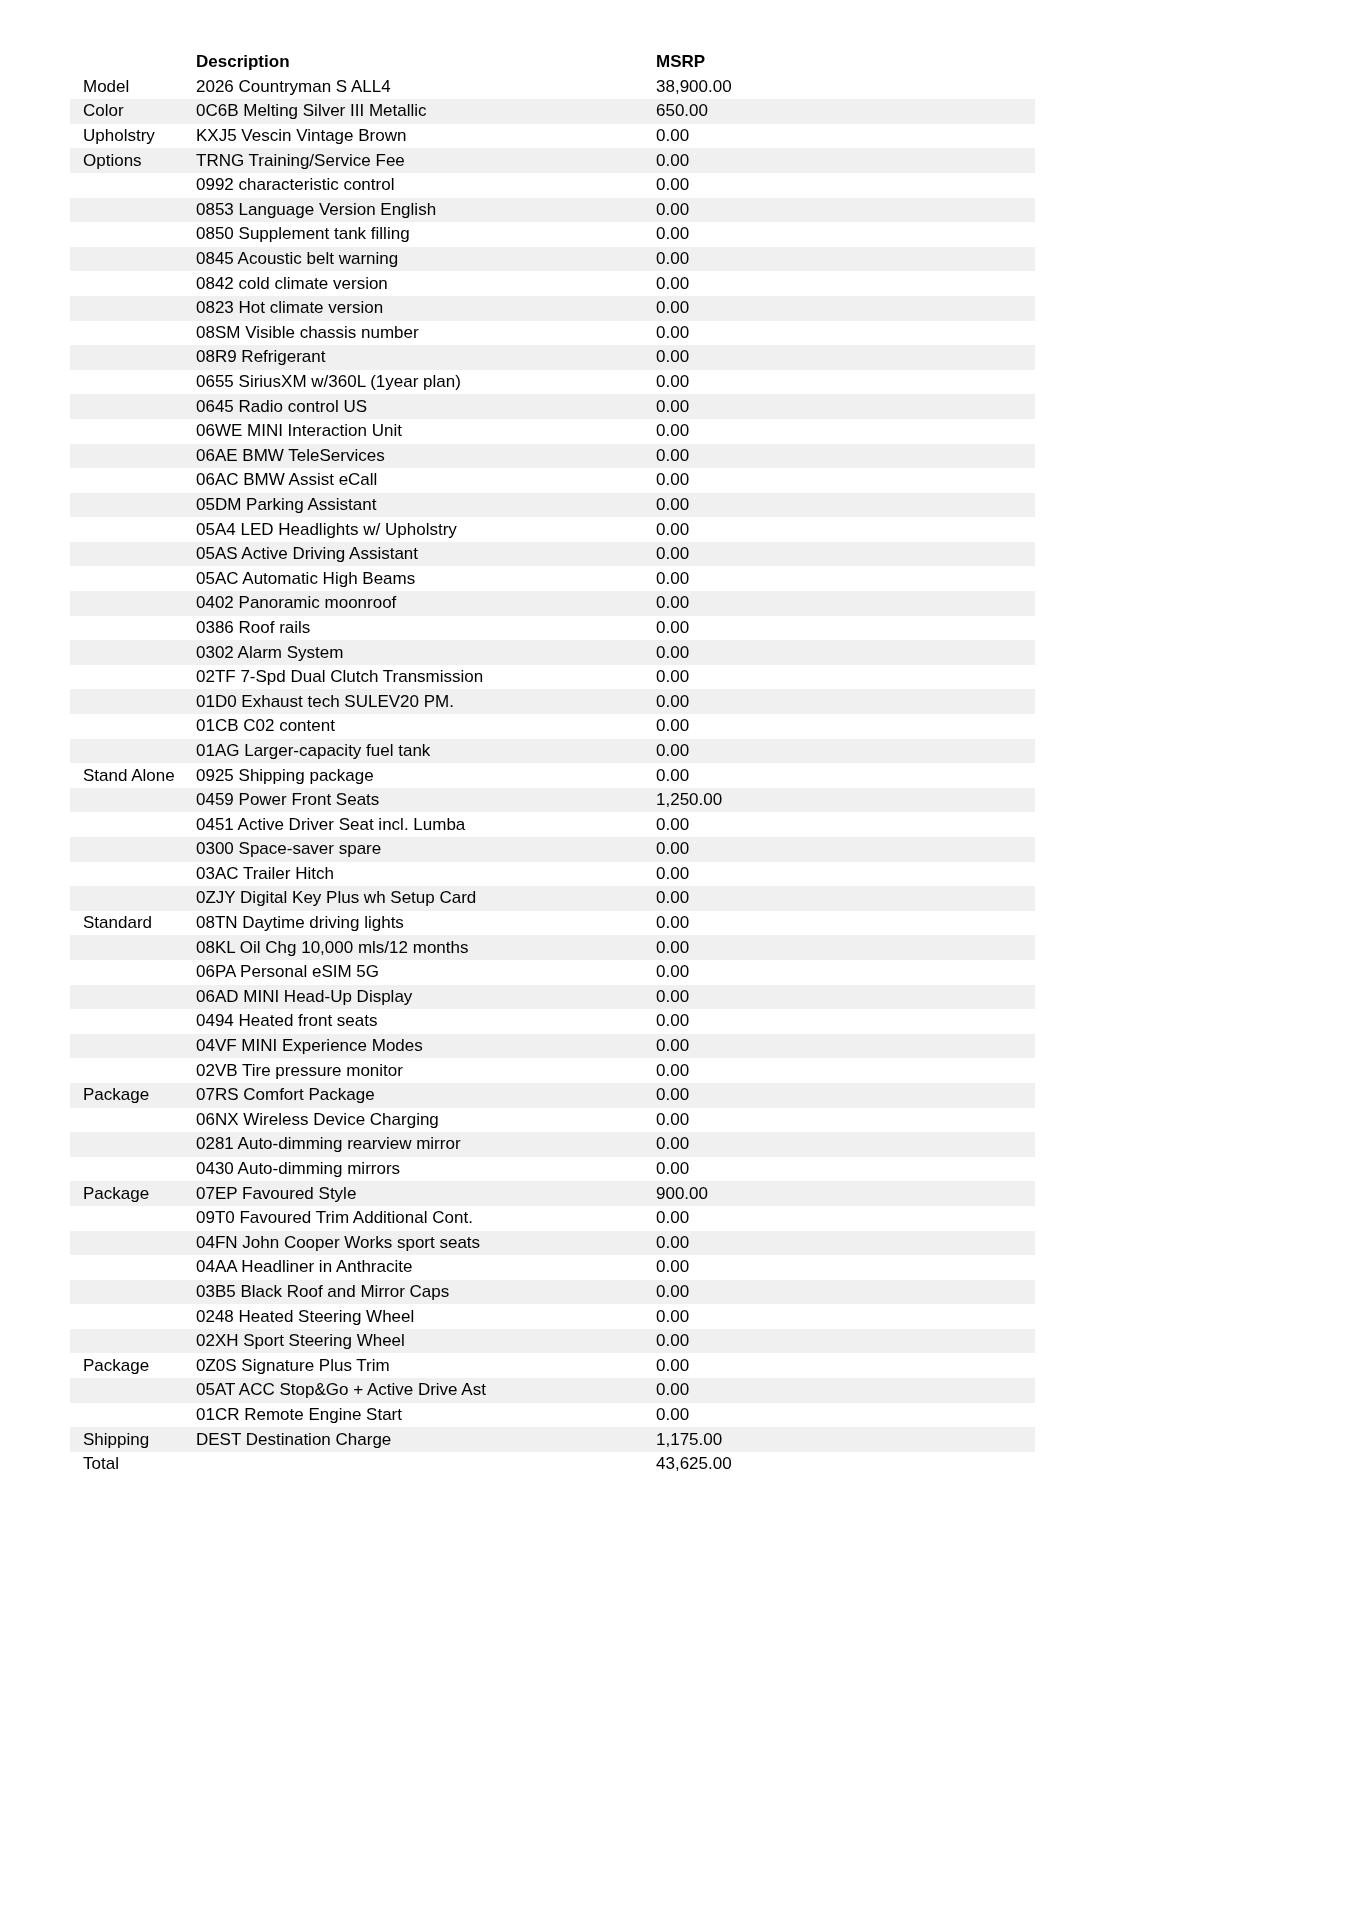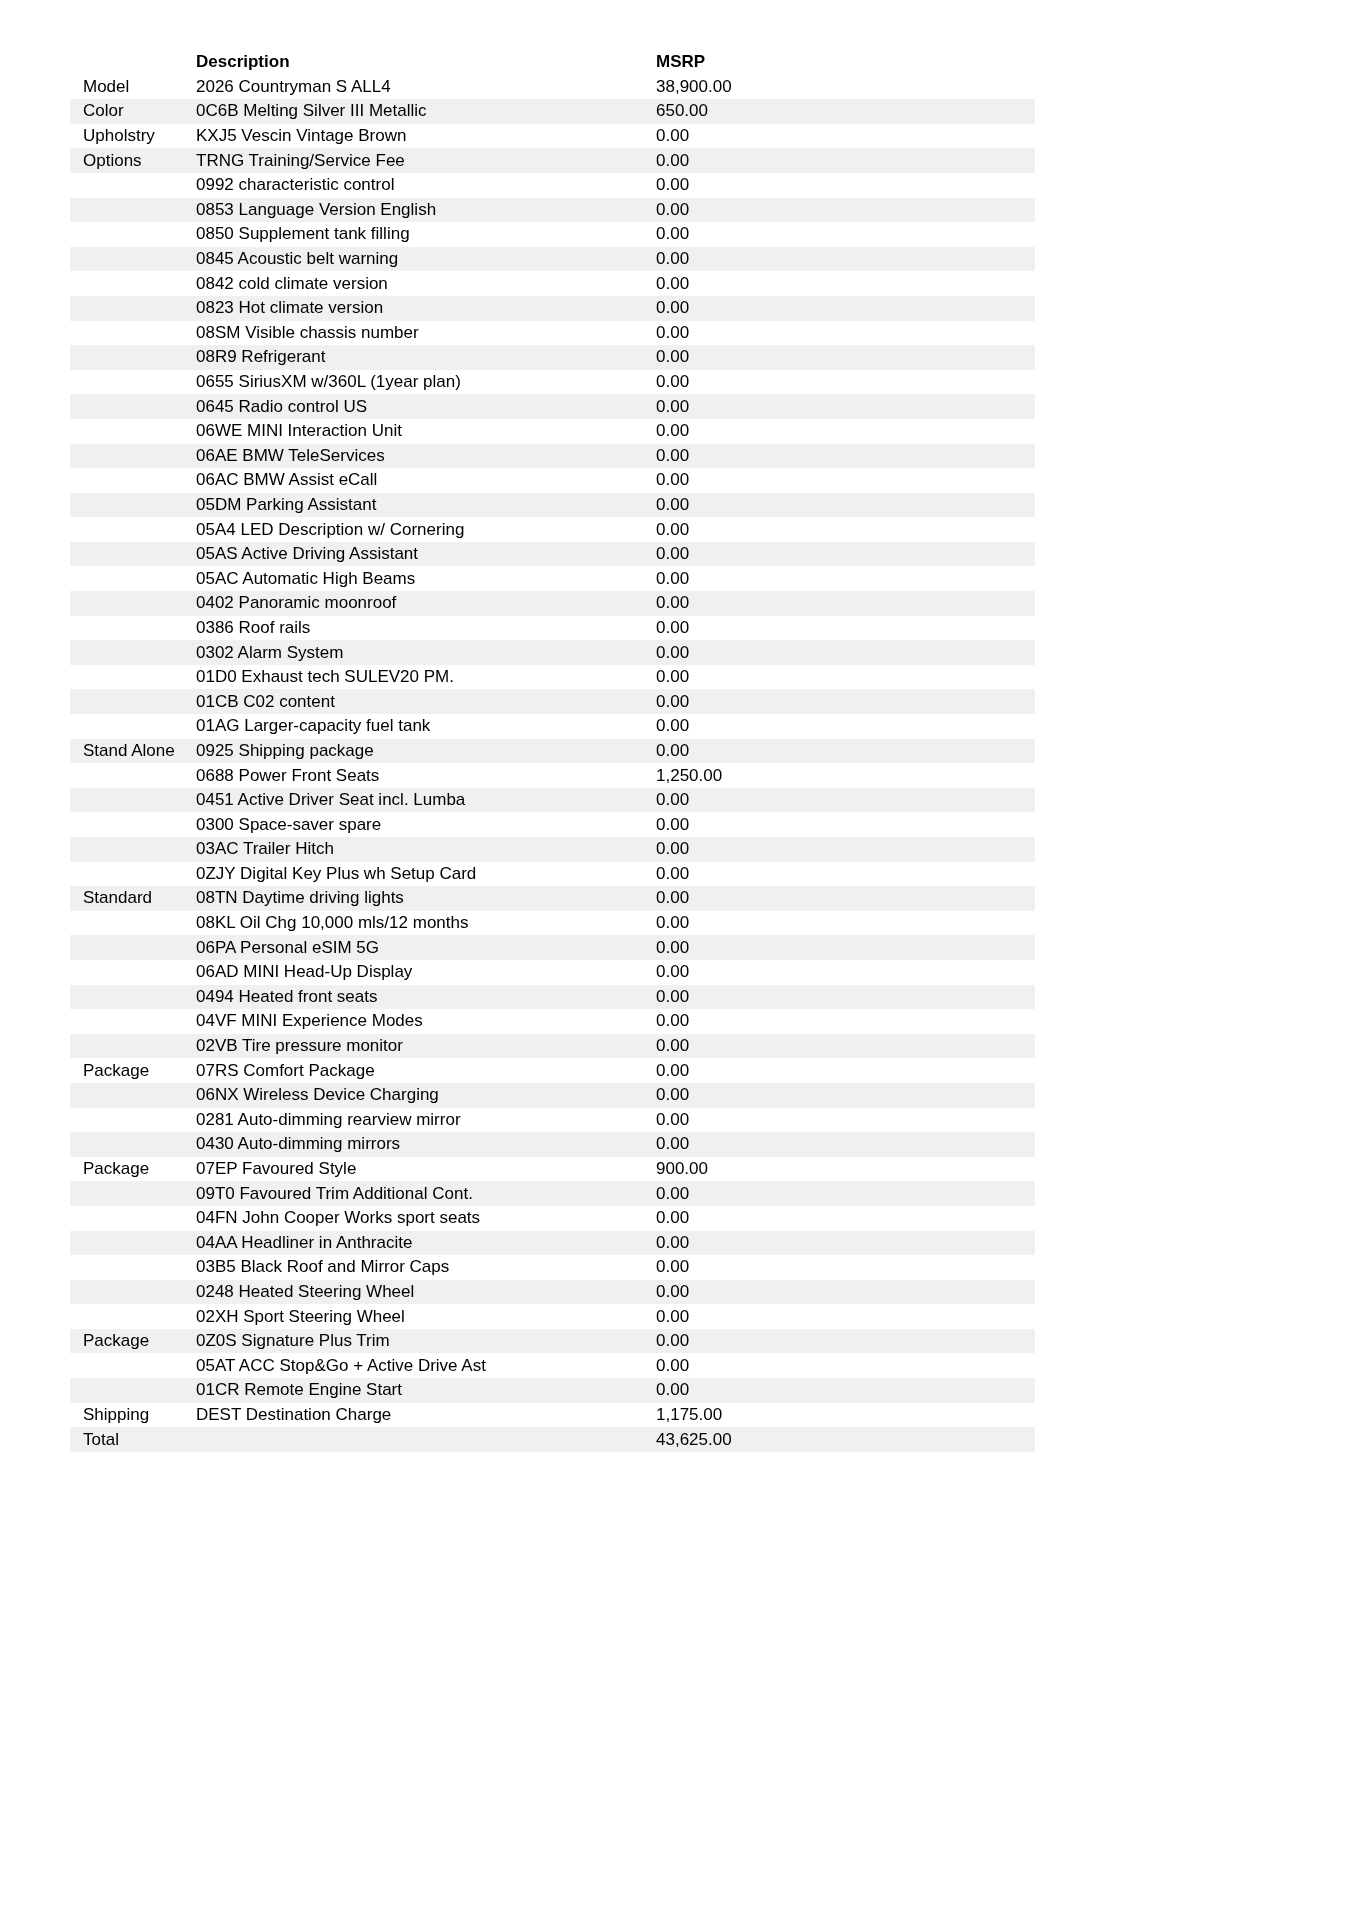--- a/index.html
+++ b/index.html
@@ -166,21 +166,21 @@
           <td class="col-filler"></td>
         </tr>
         <tr>
           <td class="col-category"></td>
           <td class="col-description">05DM Parking Assistant</td>
           <td class="col-msrp">0.00</td>
           <td class="col-filler"></td>
         </tr>
         <tr>
           <td class="col-category"></td>
-          <td class="col-description">05A4 LED Description w/ Cornering</td>
+          <td class="col-description">05A4 LED Headlights w/ Upholstry</td>
           <td class="col-msrp">0.00</td>
           <td class="col-filler"></td>
         </tr>
         <tr>
           <td class="col-category"></td>
           <td class="col-description">05AS Active Driving Assistant</td>
           <td class="col-msrp">0.00</td>
           <td class="col-filler"></td>
         </tr>
         <tr>
@@ -197,20 +197,26 @@
         </tr>
         <tr>
           <td class="col-category"></td>
           <td class="col-description">0386 Roof rails</td>
           <td class="col-msrp">0.00</td>
           <td class="col-filler"></td>
         </tr>
         <tr>
           <td class="col-category"></td>
           <td class="col-description">0302 Alarm System</td>
+          <td class="col-msrp">0.00</td>
+          <td class="col-filler"></td>
+        </tr>
+        <tr>
+          <td class="col-category"></td>
+          <td class="col-description">02TF 7-Spd Dual Clutch Transmission</td>
           <td class="col-msrp">0.00</td>
           <td class="col-filler"></td>
         </tr>
         <tr>
           <td class="col-category"></td>
           <td class="col-description">01D0 Exhaust tech SULEV20 PM.</td>
           <td class="col-msrp">0.00</td>
           <td class="col-filler"></td>
         </tr>
         <tr>
@@ -226,21 +232,21 @@
           <td class="col-filler"></td>
         </tr>
         <tr>
           <td class="col-category">Stand Alone</td>
           <td class="col-description">0925 Shipping package</td>
           <td class="col-msrp">0.00</td>
           <td class="col-filler"></td>
         </tr>
         <tr>
           <td class="col-category"></td>
-          <td class="col-description">0688 Power Front Seats</td>
+          <td class="col-description">0459 Power Front Seats</td>
           <td class="col-msrp">1,250.00</td>
           <td class="col-filler"></td>
         </tr>
         <tr>
           <td class="col-category"></td>
           <td class="col-description">0451 Active Driver Seat incl. Lumba</td>
           <td class="col-msrp">0.00</td>
           <td class="col-filler"></td>
         </tr>
         <tr>

